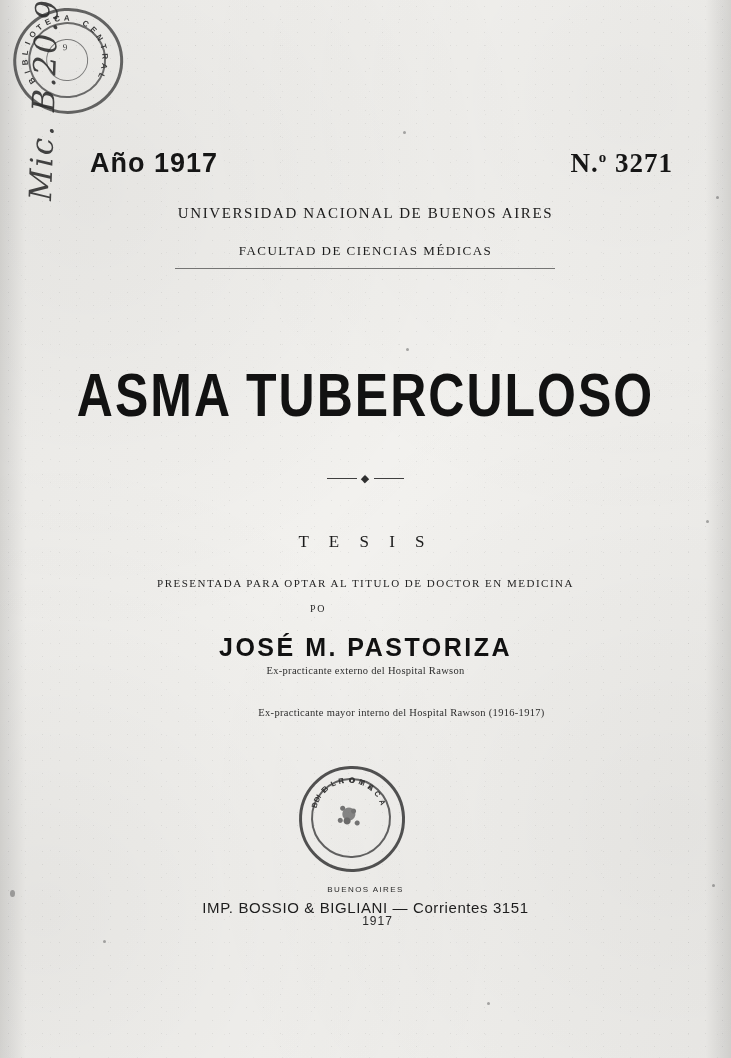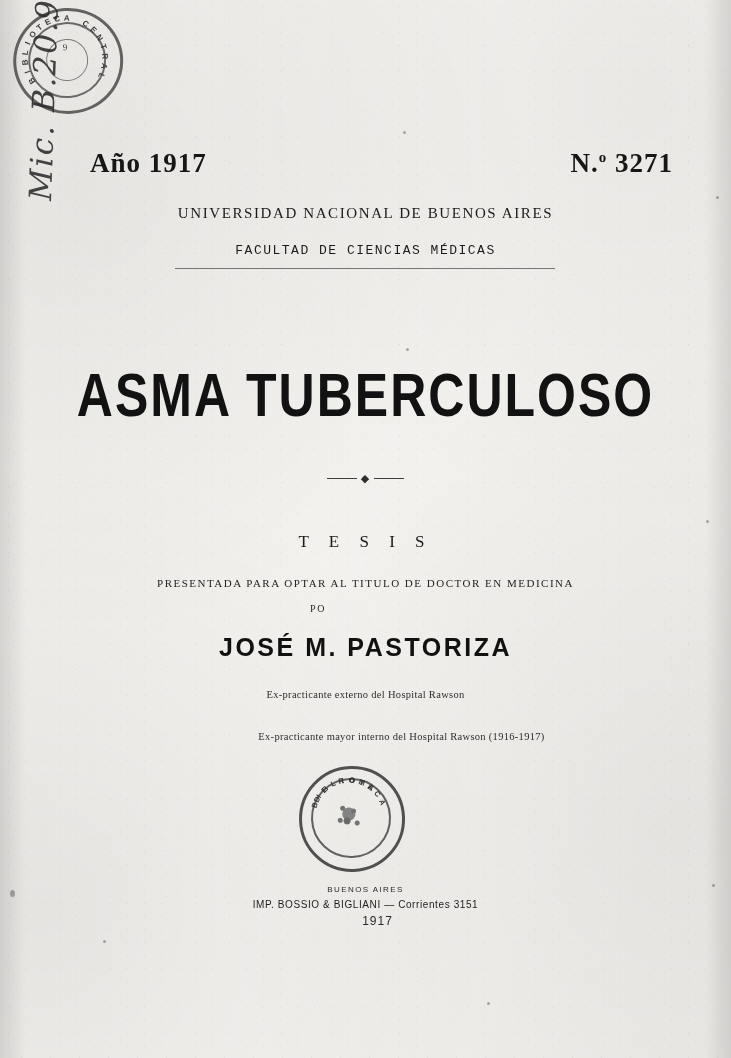--- a/index.html
+++ b/index.html
@@ -111,21 +111,21 @@
 
   
   #header-row {
     left: 0; top: 148px;
     width: 731px;
     height: 36px;
   }
   #year {
     position: absolute;
     left: 90px; top: 0;
-    font-family: Liberation Serif, serif;
+    font-family: Liberation Sans, sans-serif;
     font-weight: bold;
     font-size: 27px;
     letter-spacing: 1px;
     color: #161616;
   }
   #docnum {
     position: absolute;
     right: 58px; top: 0;
     font-family: "Liberation Serif", serif;
     font-weight: bold;
@@ -148,21 +148,20 @@
   }
   #univ {
     left: 0; top: 205px;
     font-size: 15px;
     letter-spacing: 1.6px;
   }
   #facultad {
     left: 0; top: 243px;
     font-size: 13px;
     letter-spacing: 1.5px;
-    font-family: Liberation Mono, monospace;
   }
   #rule-1 {
     left: 175px; top: 268px;
     width: 380px;
     border-top: 1px solid #4d4d4d;
     opacity: 0.75;
   }
 
   
   #title {
@@ -237,21 +236,20 @@
     letter-spacing: 2.5px;
     color: #111;
   }
   .credit {
     width: 731px;
     text-align: center;
     font-family: "Liberation Serif", serif;
     font-size: 10.5px;
     letter-spacing: 0.3px;
     color: #2d2d2d;
-    margin-top: 24px;
   }
   #credit-1 { left: 0; top: 665px; }
   #credit-2 { left: 0; top: 686px; }
   #credit-3 { left: 0; top: 707px; padding-left: 36px; }
 
   
   #stamp-bottom {
     left: 295px; top: 762px;
     width: 112px; height: 112px;
     transform: rotate(-2deg);
@@ -306,21 +304,21 @@
     font-family: "Liberation Sans", sans-serif;
     font-size: 8px;
     letter-spacing: 1.4px;
     color: #2a2a2a;
   }
   #imprint-press {
     left: 0; top: 899px;
     width: 731px;
     text-align: center;
     font-family: "Liberation Sans", sans-serif;
-    font-size: 10px;
+    font-size: 15px;
     letter-spacing: 0.6px;
     color: #1d1d1d;
   }
   #imprint-year {
     left: 12px; top: 914px;
     width: 731px;
     text-align: center;
     font-family: "Liberation Sans", sans-serif;
     font-size: 12px;
     letter-spacing: 1px;

